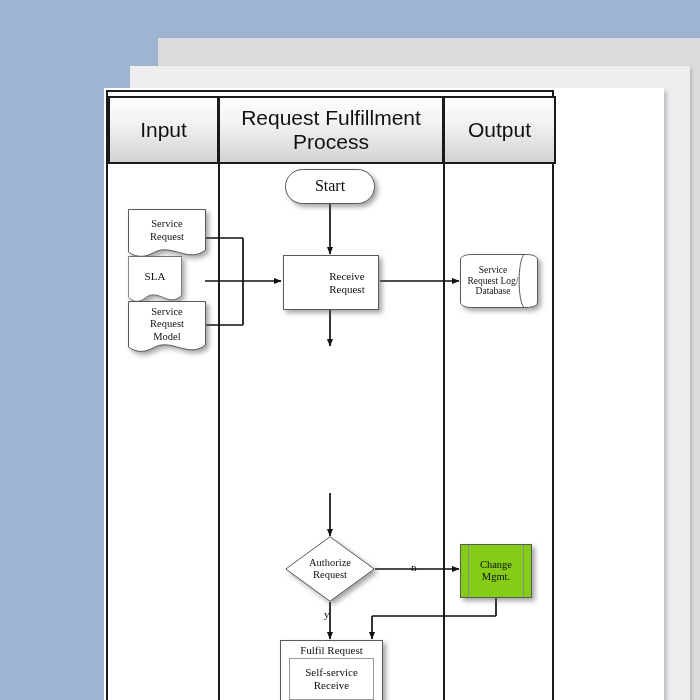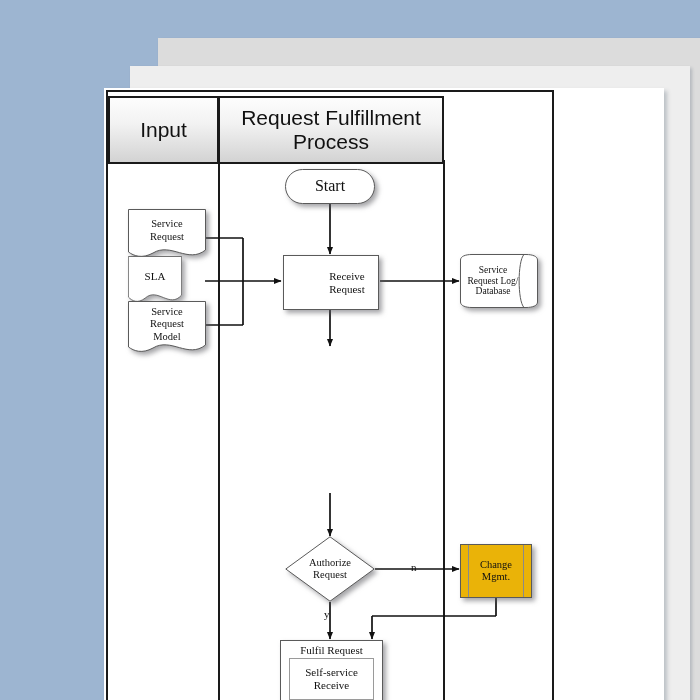--- a/index.html
+++ b/index.html
@@ -72,21 +72,21 @@
   .db{background:transparent;border:none;}
   .db .db-svg{position:absolute;left:0;top:0;width:100%;height:100%;}
   .db .db-label{position:relative;z-index:2;width:100%;padding-right:12px;}
 
   
   .diamond{background:transparent;border:none;}
   .diamond .dia-svg{position:absolute;left:0;top:0;width:100%;height:100%;}
   .diamond .dia-label{position:relative;z-index:2;width:100%;}
 
   
-  .predef{background:#eab308;border:1px solid #5a5a5a;}
+  .predef{background:#84cc16;border:1px solid #5a5a5a;}
   .predef .bar{position:absolute;top:0;bottom:0;width:1px;background:#8a8a8a;}
   .predef .bar-l{left:7px;}
   .predef .bar-r{right:7px;}
   .predef .predef-label{position:relative;z-index:2;width:100%;}
 
   
   .group{background:#fff;border:1px solid #5a5a5a;display:block;}
   .group-title{font-family:"Liberation Serif",serif;font-size:11px;color:#111;
                text-align:center;padding:3px 0 2px;}
   .sub{margin:0 8px 6px;height:40px;border:1px solid #9a9a9a;background:#fff;
@@ -108,20 +108,23 @@
   <div class="sheet" id="sheet-mid"></div>
   <div class="sheet" id="sheet-front"></div>
 
   <div id="lane-frame">
     <div class="lane-head" id="lane-head-input">
         <span>Input</span>
       </div>
     <div class="lane-head" id="lane-head-process">
         <span>Request Fulfillment Process</span>
       </div>
+    <div class="lane-head" id="lane-head-output">
+        <span>Output</span>
+      </div>
     <div class="lane-div" id="lane-div-1"></div>
     <div class="lane-div" id="lane-div-2"></div>
   </div>
 
   <svg id="wires">
     <defs>
       <marker id="ah" markerWidth="9" markerHeight="9" refX="7.4" refY="3.2" orient="auto" markerUnits="userSpaceOnUse">
         <path d="M0,0 L8,3.2 L0,6.4 z" fill="#111"></path>
       </marker>
     </defs>

